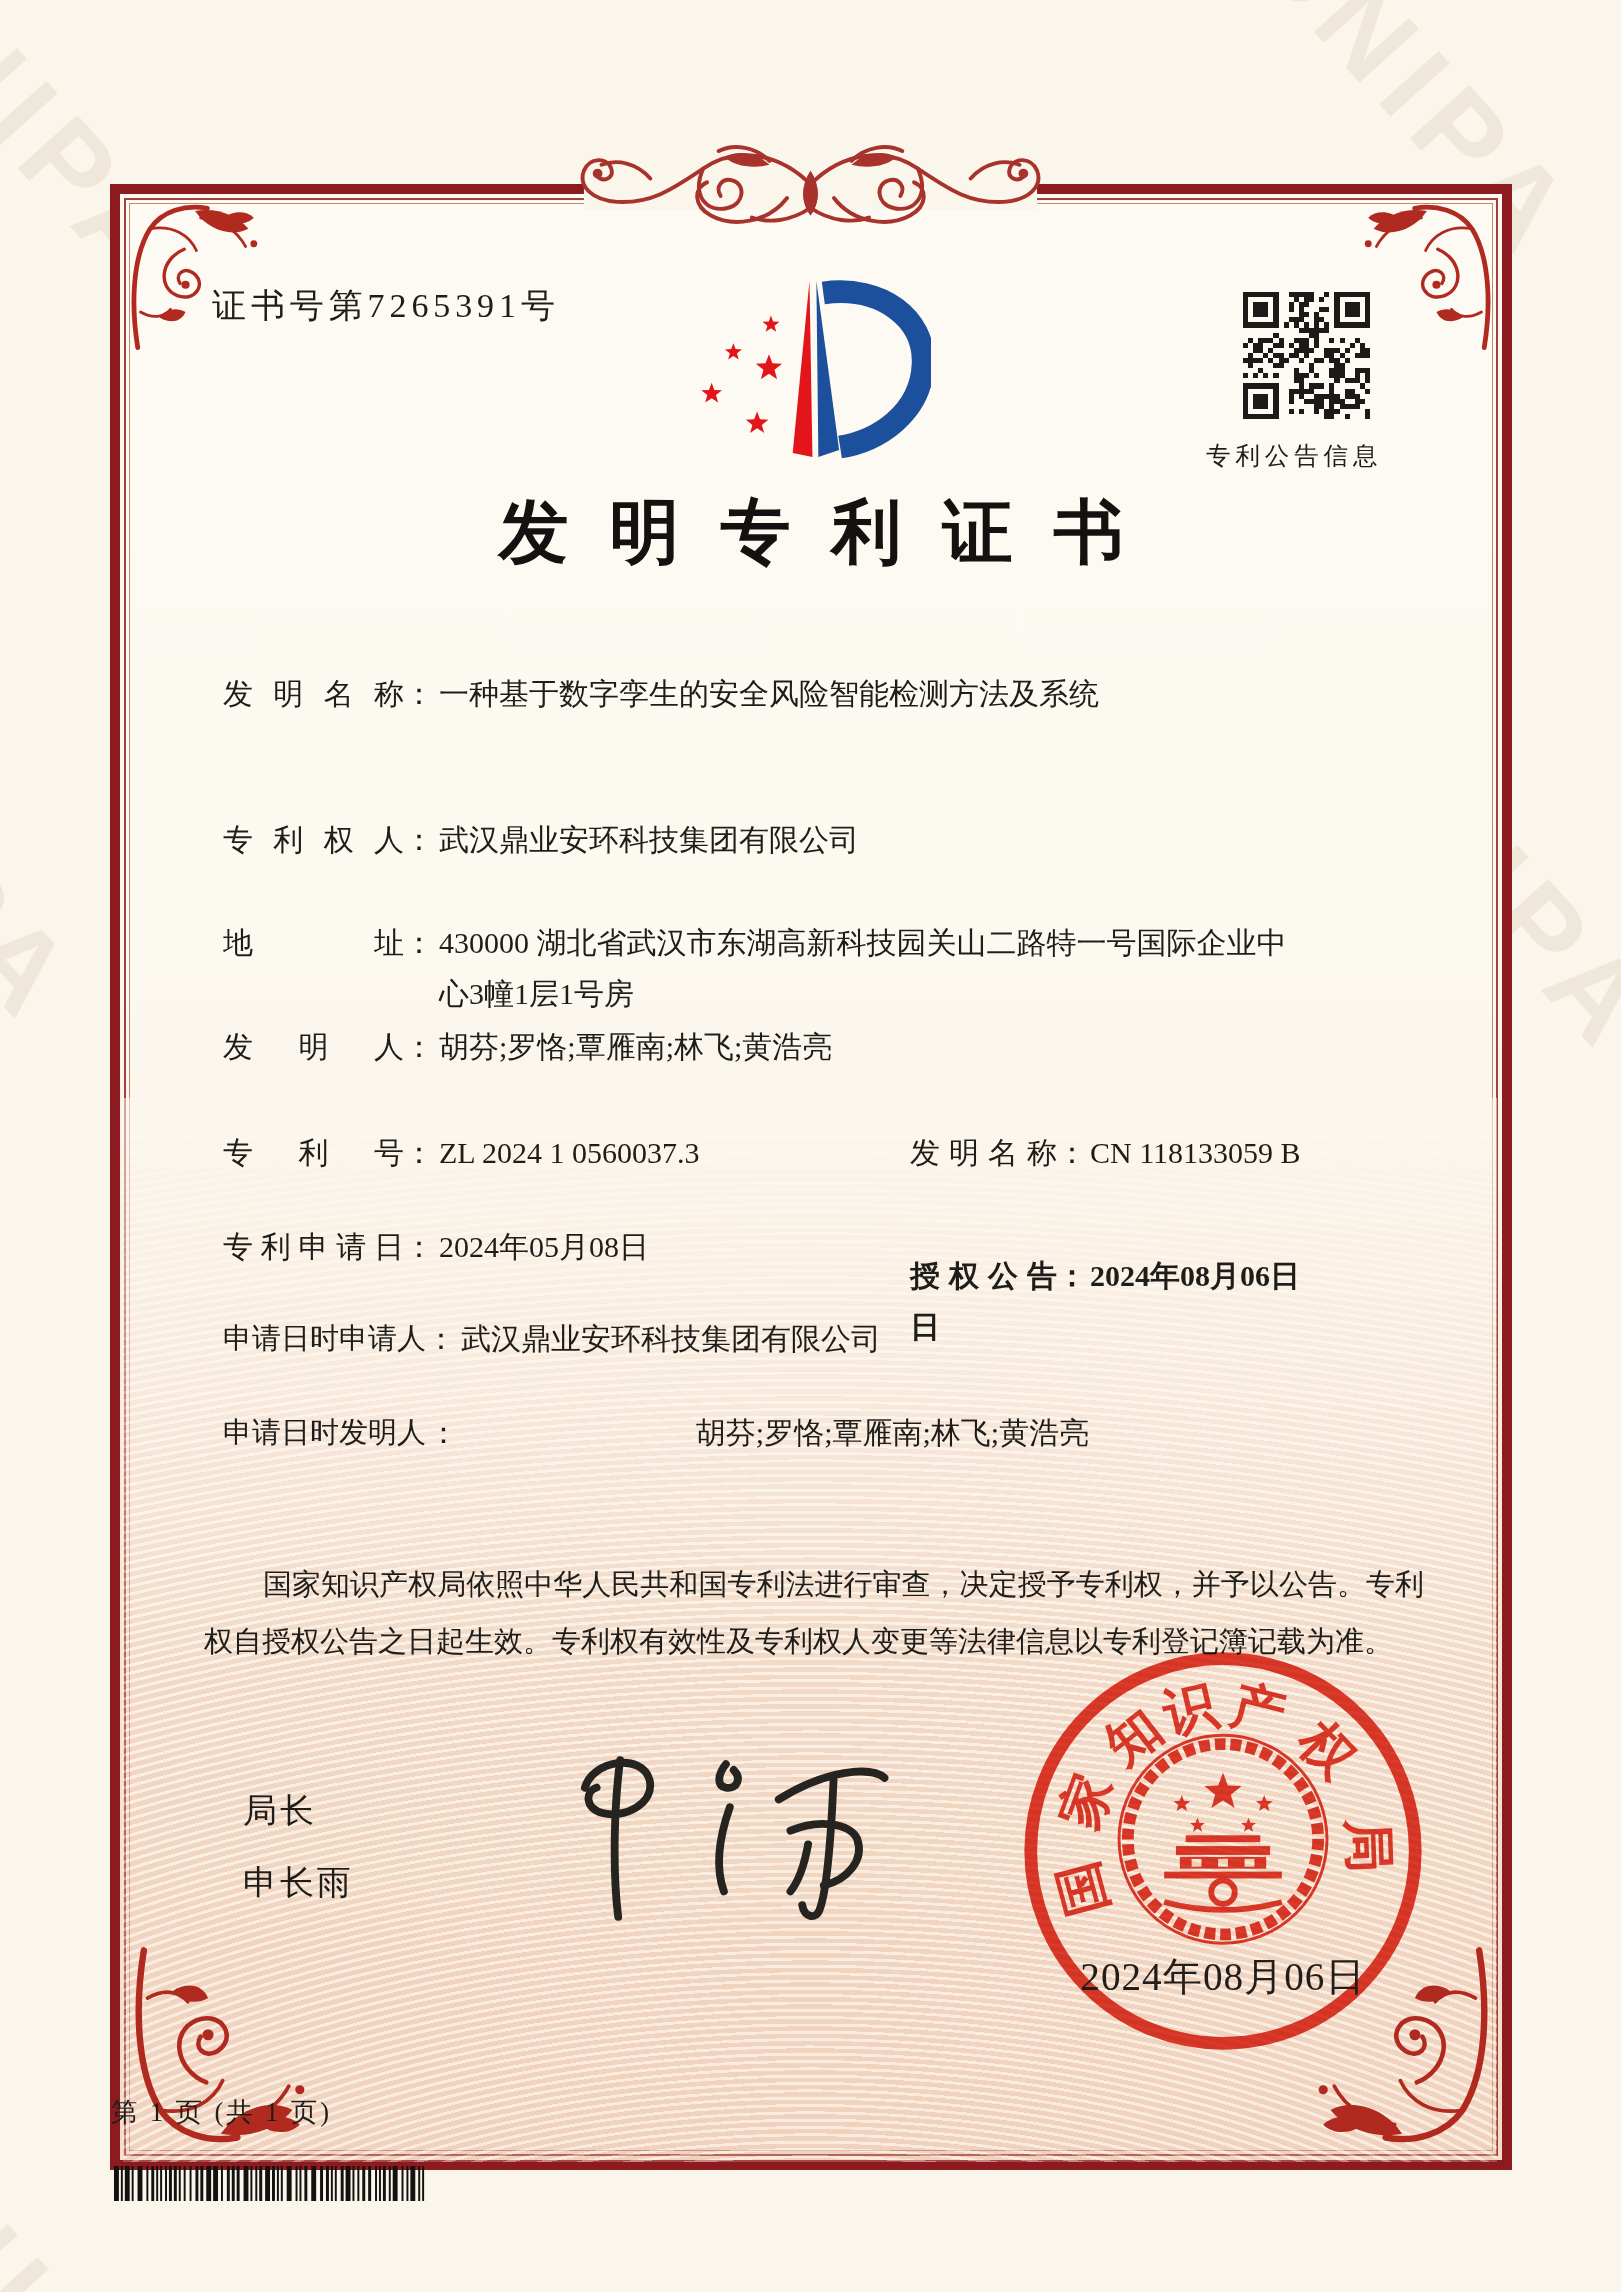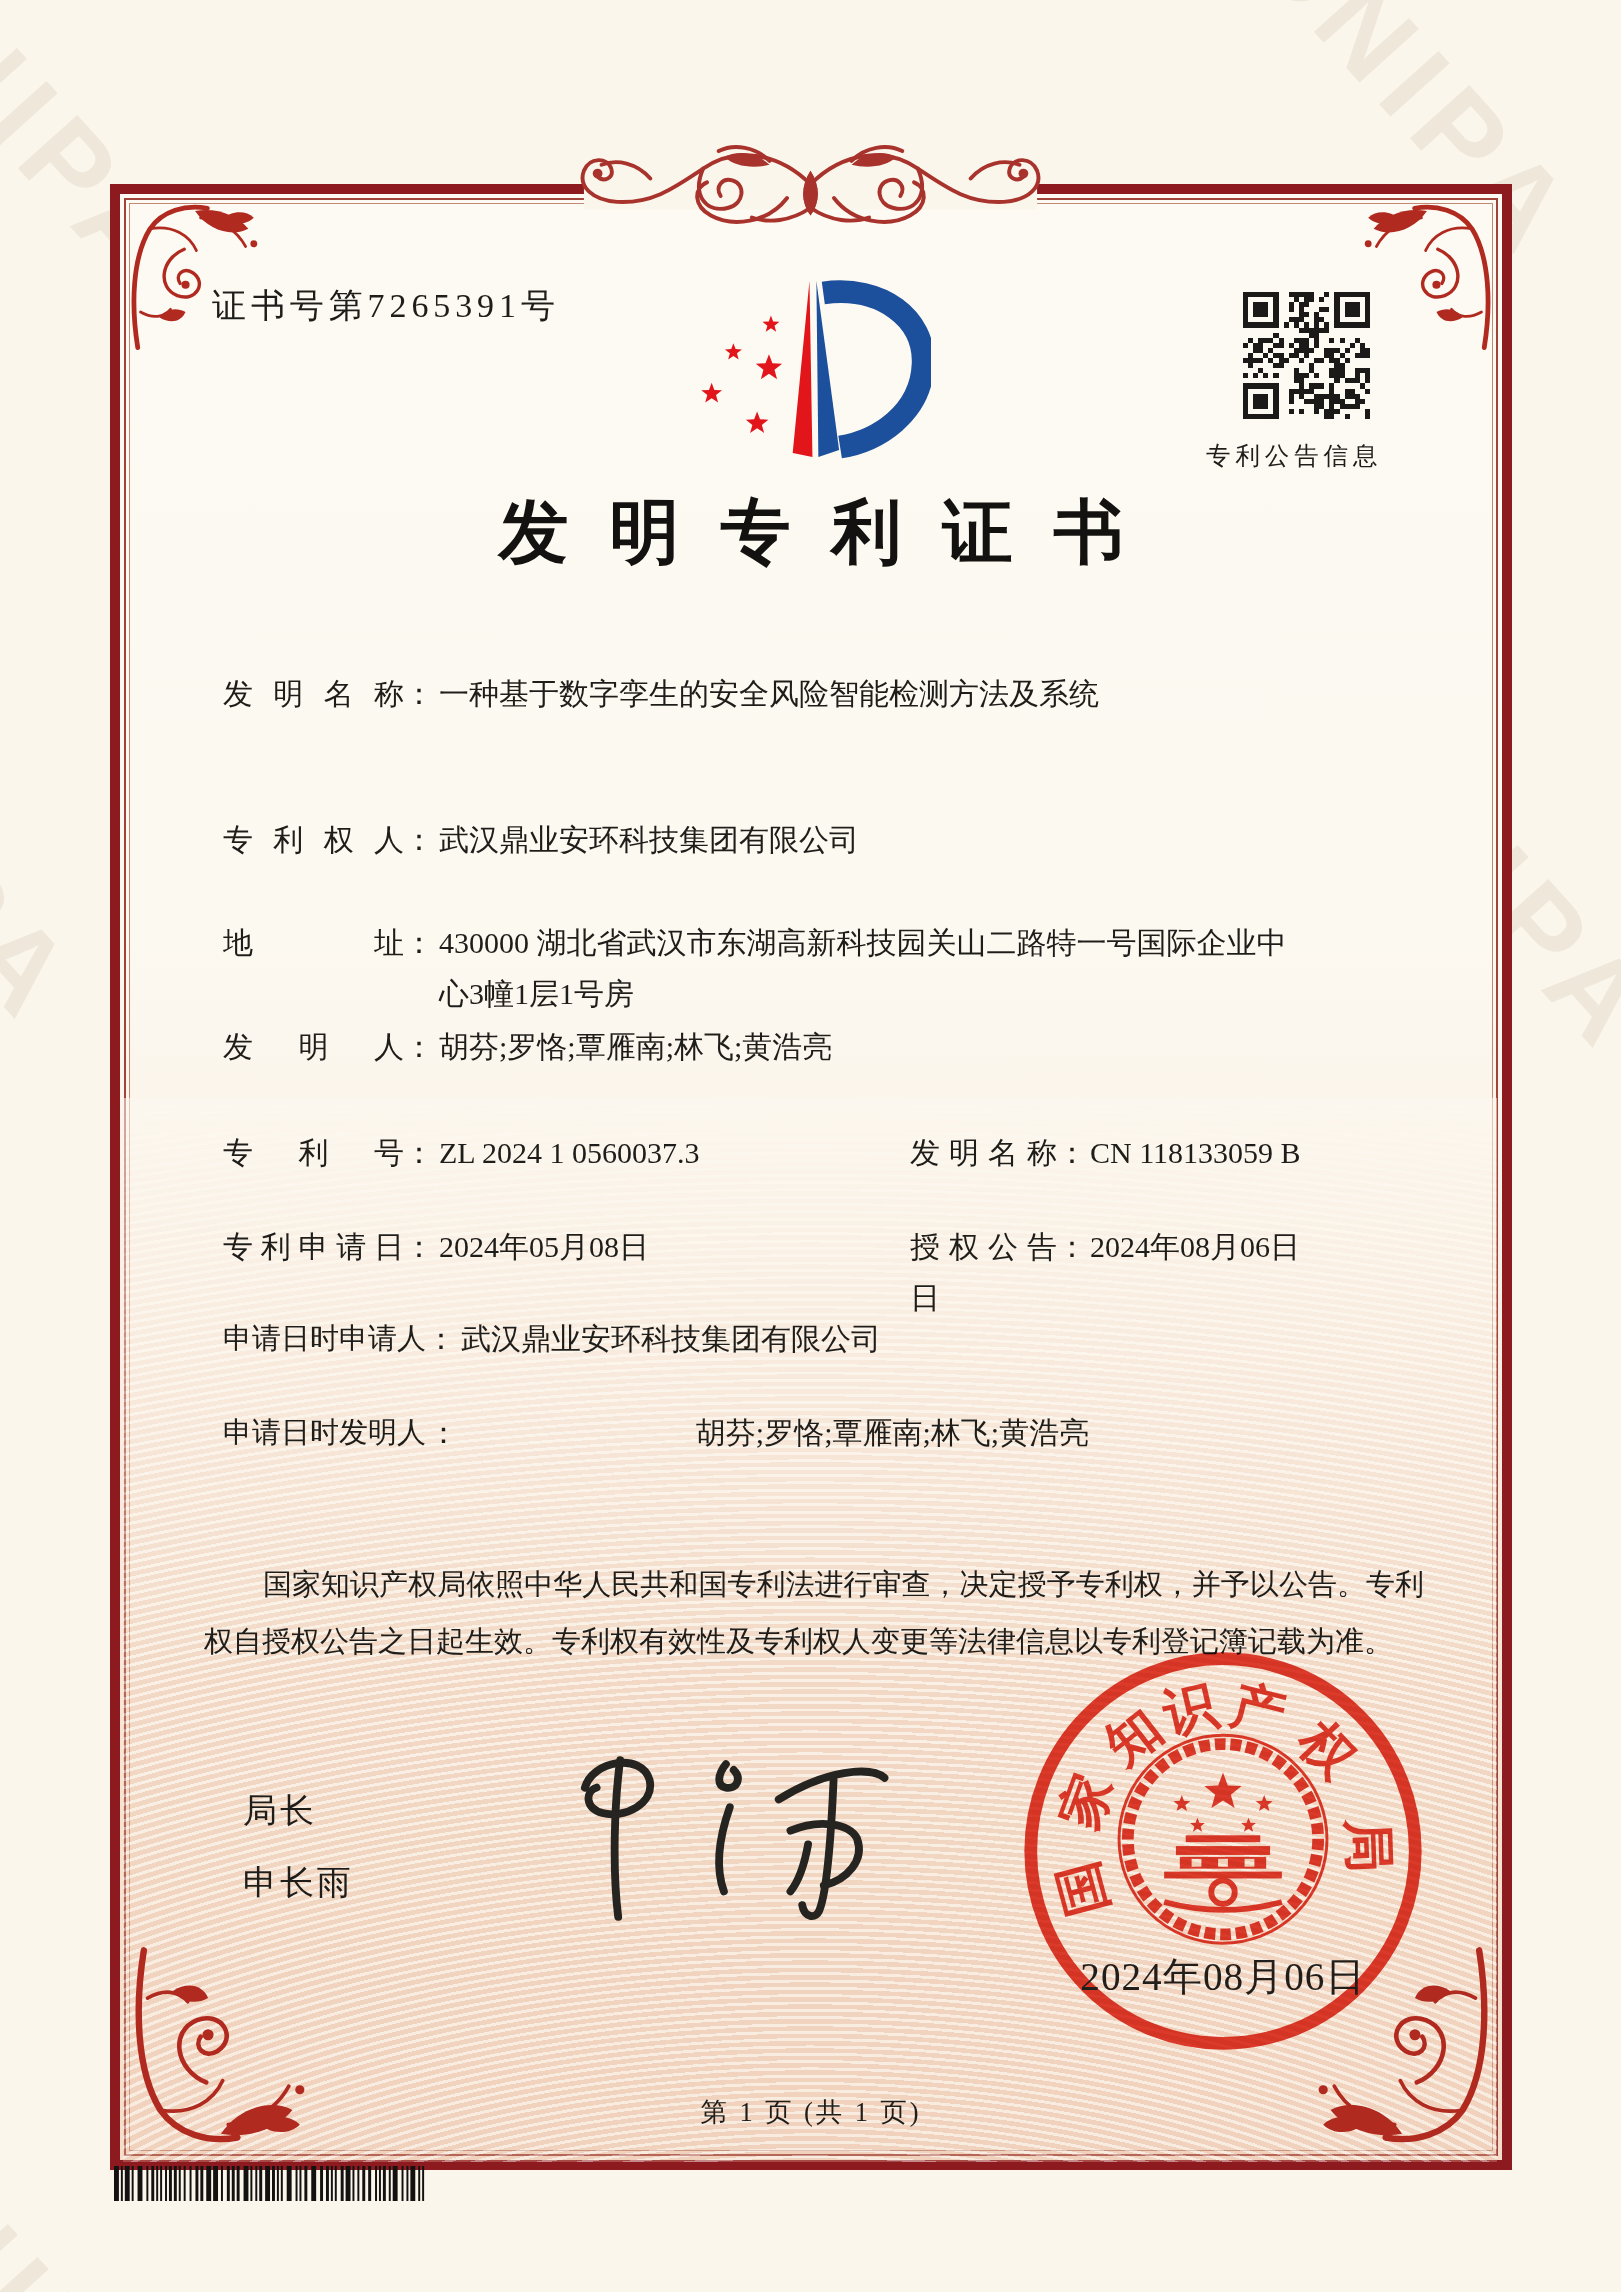--- a/index.html
+++ b/index.html
@@ -61,21 +61,21 @@
     position:absolute; left:204px; top:1556px; width:1220px;
     font-size:29px; line-height:57px; text-align:justify; text-indent:59px;
   }
   
   .sig-title{position:absolute; left:243px; top:1788px; font-size:34px; letter-spacing:2.9px;}
   .sig-name{position:absolute; left:243px; top:1860px; font-size:34px; letter-spacing:2.9px;}
   .sig-svg{position:absolute; left:534px; top:1723px; width:372px; height:235px;}
   .seal{position:absolute; left:1017px; top:1645px; width:412px; height:412px;
     mix-blend-mode:multiply; opacity:.95;}
   
-  .page-no{position:absolute; left:111px; top:2094px; width:1400px; text-align:center;
+  .page-no{position:absolute; left:111px; top:2094px; width:1400px; 
     font-size:26.5px; letter-spacing:2.9px;}
   .barcode{position:absolute; left:114px; top:2166px; width:316px; height:35px;}
   .corner{position:absolute; pointer-events:none;}
   .ornament-top{position:absolute; left:534px; top:114px; width:553px; height:125px;}
 </style>
 </head>
 <body>
 
 <div class="page">
 
@@ -484,21 +484,21 @@
     <span class="lbl">发明名称</span>
       <span class="colon">：</span>
       <span class="val">CN 118133059 B</span>
   </div>
 
   <div class="row" style="top:1221px;">
     <span class="lbl">专利申请日</span>
       <span class="colon">：</span>
       <span class="val">2024年05月08日</span>
   </div>
-  <div class="row col2" style="top:1221px;">
+  <div class="row col2" style="top:1250px;font-weight:bold;">
     <span class="lbl">授权公告日</span>
       <span class="colon">：</span>
       <span class="val">2024年08月06日</span>
   </div>
 
   <div class="row" style="top:1313px;justify-content:center;">
     <span class="lbl-long">申请日时申请人</span>
       <span class="colon">：</span>
       <span class="val" style="width:863px">武汉鼎业安环科技集团有限公司</span>
   </div>

